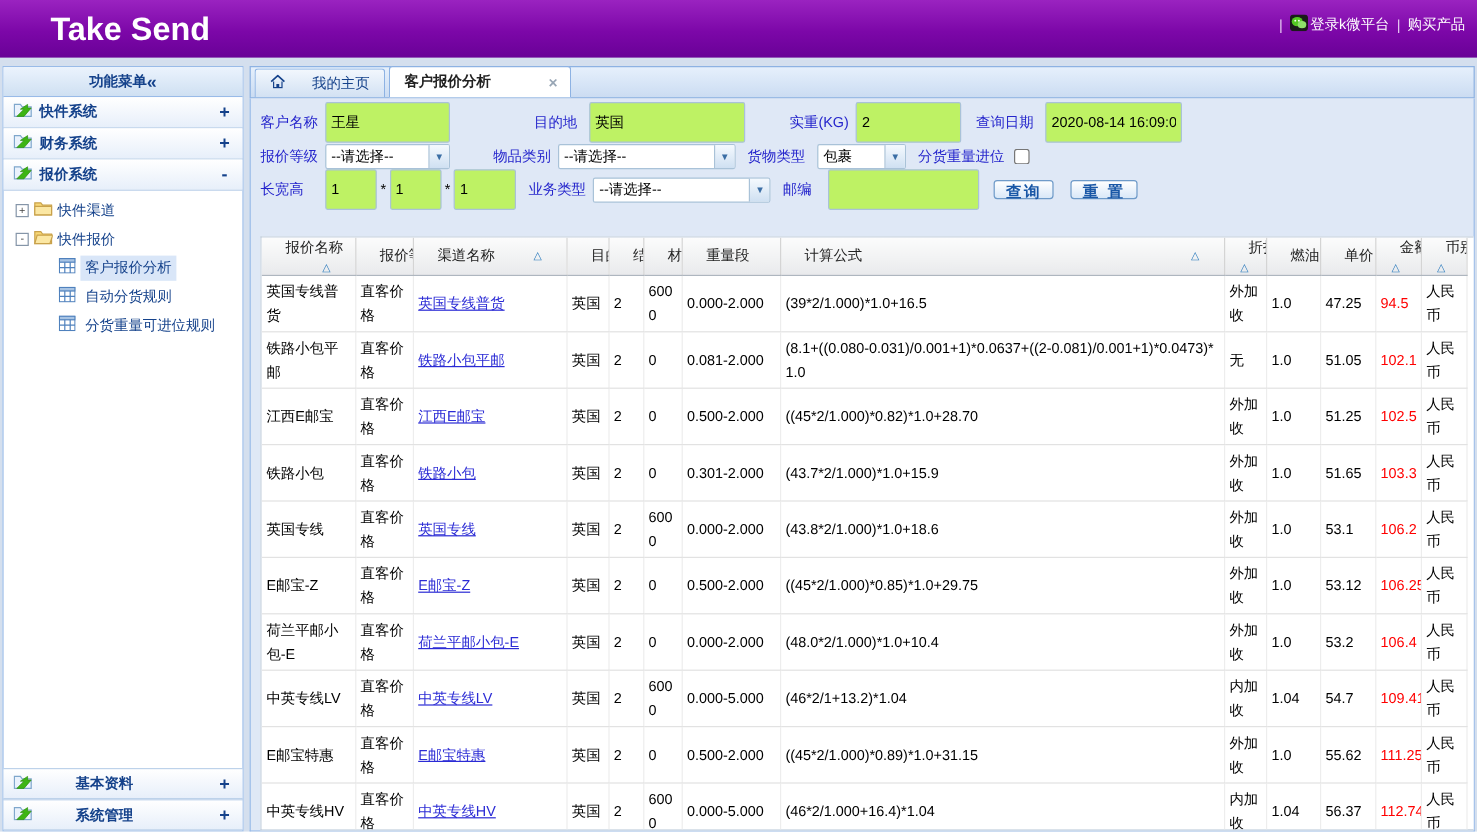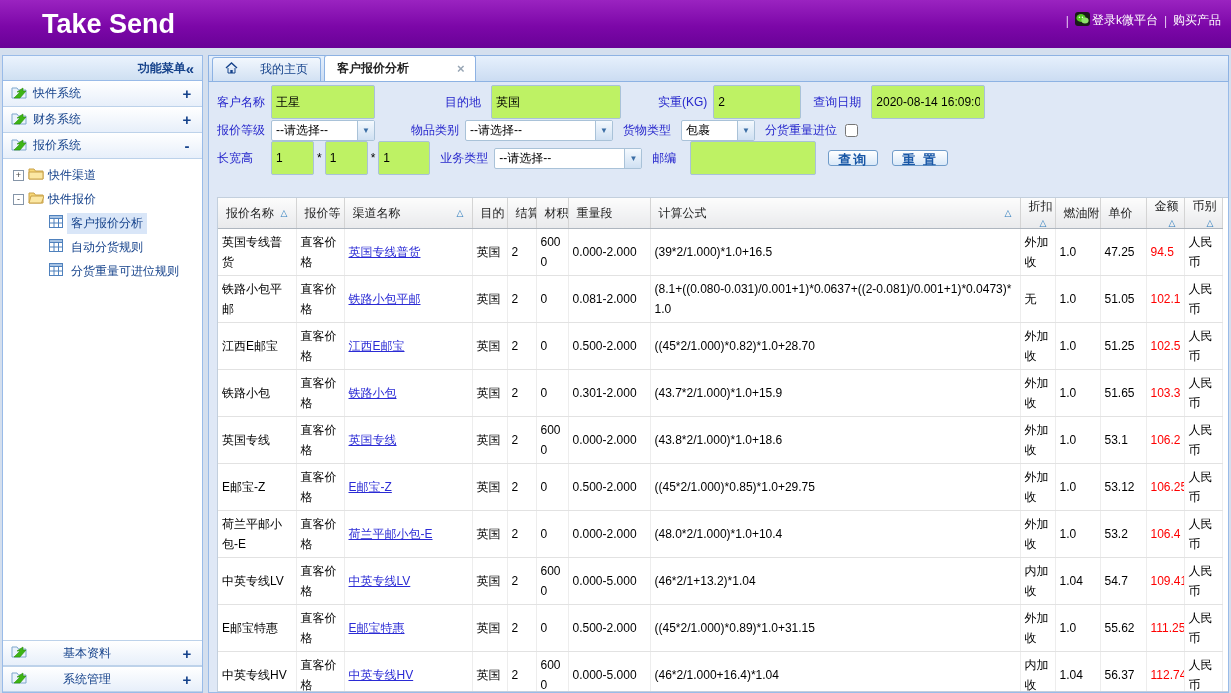--- a/index.html
+++ b/index.html
@@ -13,25 +13,25 @@
   .banner-links { position:absolute; right:10px; top:12px; display:flex; align-items:center; gap:6px; color:#fff; font-size:12px; }
   .banner-links .sep { color:#e6c9f2; }
   .banner-links a { color:#fff; text-decoration:none; display:flex; align-items:center; gap:2px; cursor:pointer; }
   .wx-icon { display:inline-block; }
 
   
   .frame { position:absolute; top:55px; left:2px; right:2px; bottom:0; display:flex; gap:5px; }
 
   
   .sidebar { width:201px; background:#fff; border:1px solid #99bbe8; display:flex; flex-direction:column; }
-  .side-title { height:25px; flex:0 0 25px; background:linear-gradient(#ebf3fd,#cfe0f2); border-bottom:1px solid #99bbe8; display:flex; align-items:center; justify-content:flex-end; padding:0 8px; }
+  .side-title { height:25px; flex:0 0 25px; background:linear-gradient(#ebf3fd,#cfe0f2); border-bottom:1px solid #99bbe8; display:flex; align-items:center; justify-content:center; padding:0 8px; }
   .side-title b { color:#15428b; font-size:12px; }
   .collapse { color:#15428b; font-size:15px; font-weight:bold; cursor:pointer; line-height:1; }
   .acc-row { height:26px; flex:0 0 26px; background:linear-gradient(#ffffff,#e7effa); border-bottom:1px solid #bdd2ea; display:flex; align-items:center; padding:0 8px; gap:6px; cursor:pointer; }
-  .acc-row .lbl { color:#15428b; font-size:12px; font-weight:normal; flex:1; }
+  .acc-row .lbl { color:#15428b; font-size:12px; font-weight:bold; flex:1; }
   .acc-row .tog { color:#15428b; font-size:15px; font-weight:bold; width:14px; text-align:center; }
   .tree { flex:1; overflow:hidden; padding-top:4px; }
   .tnode { height:24px; display:flex; align-items:center; gap:4px; font-size:12px; color:#15428b; cursor:pointer; }
   .tnode .exp { width:11px; height:11px; border:1px solid #8595a8; background:#fff; font-size:9px; line-height:9px; text-align:center; color:#444; flex:0 0 11px; }
   .tnode.lvl1 { padding-left:10px; }
   .tnode.lvl2 { padding-left:46px; }
   .tnode.lvl2 .tl { padding:2px 4px; }
   .tnode.selected .tl { background:#d9e6f8; }
   .bottom-acc { margin-top:auto; }
   .bottom-acc .acc-row { border-top:1px solid #bdd2ea;gap:36px; }
@@ -52,21 +52,21 @@
   .tin { height:21px; border:1px solid #a9c2d8; border-radius:2px; font-size:12px; padding:16px 4px; font-family:inherit; background:#bef264; color:#000; }
   .sel { height:21px; border:1px solid #a9c2d8; border-radius:2px; background:#fff; display:flex; align-items:center; cursor:pointer; }
   .sel .txt { flex:1; padding:0 4px; font-size:12px; color:#000; white-space:nowrap; overflow:hidden; }
   .sel .arr { width:17px; align-self:stretch; background:linear-gradient(#f4f9fe,#cfe0f2); border-left:1px solid #a9c2d8; display:flex; align-items:center; justify-content:center; font-size:8px; color:#3b6ea5; }
   .btn { height:16px; padding:0 9px; border:1px solid #6f9bc9; border-radius:3px; background:linear-gradient(#ffffff,#d9e8f8); color:#1957a6; font-weight:bold; font-size:13px; cursor:pointer; font-family:inherit; letter-spacing:2px; }
   .star { padding:0 3px; }
 
   
   .grid-wrap { flex:1; margin:21px 0 0 8px; background:#fff; border:1px solid #c3cfdd; border-right:none; overflow:hidden; min-height:0; }
   table.grid { border-collapse:collapse; table-layout:fixed; width:1004px; font-size:12px; background:#fff; }
-  .grid th { height:26px; background:linear-gradient(#fcfcfc,#e9eaec); border-right:1px solid #d4d4d4; border-bottom:1px solid #aeb6bf; font-weight:normal; text-align:left; padding:0 8px; color:#222; white-space:nowrap; overflow:hidden; cursor:pointer; }
+  .grid th { height:26px; background:linear-gradient(#fcfcfc,#e9eaec); border-right:1px solid #d4d4d4; border-bottom:1px solid #aeb6bf; font-weight:normal; text-align:left; padding:0 20px; color:#222; white-space:nowrap; overflow:hidden; cursor:pointer; }
   .grid th .sort { float:right; color:#2b7bbd; font-size:9px; margin-top:3px; }
   .grid td { border-right:1px solid #ededed; border-bottom:1px solid #e2e2e2; padding:3px 4px; height:40px; vertical-align:middle; color:#000; word-break:break-all; overflow:hidden; line-height:20px; }
   .grid td.red { color:#f00; white-space:nowrap; }
   .grid a { color:#2b2bd5; text-decoration:underline; cursor:pointer; }
 
   
   .icn { display:inline-block; flex:0 0 auto; }
 </style>
 </head>
 <body>

